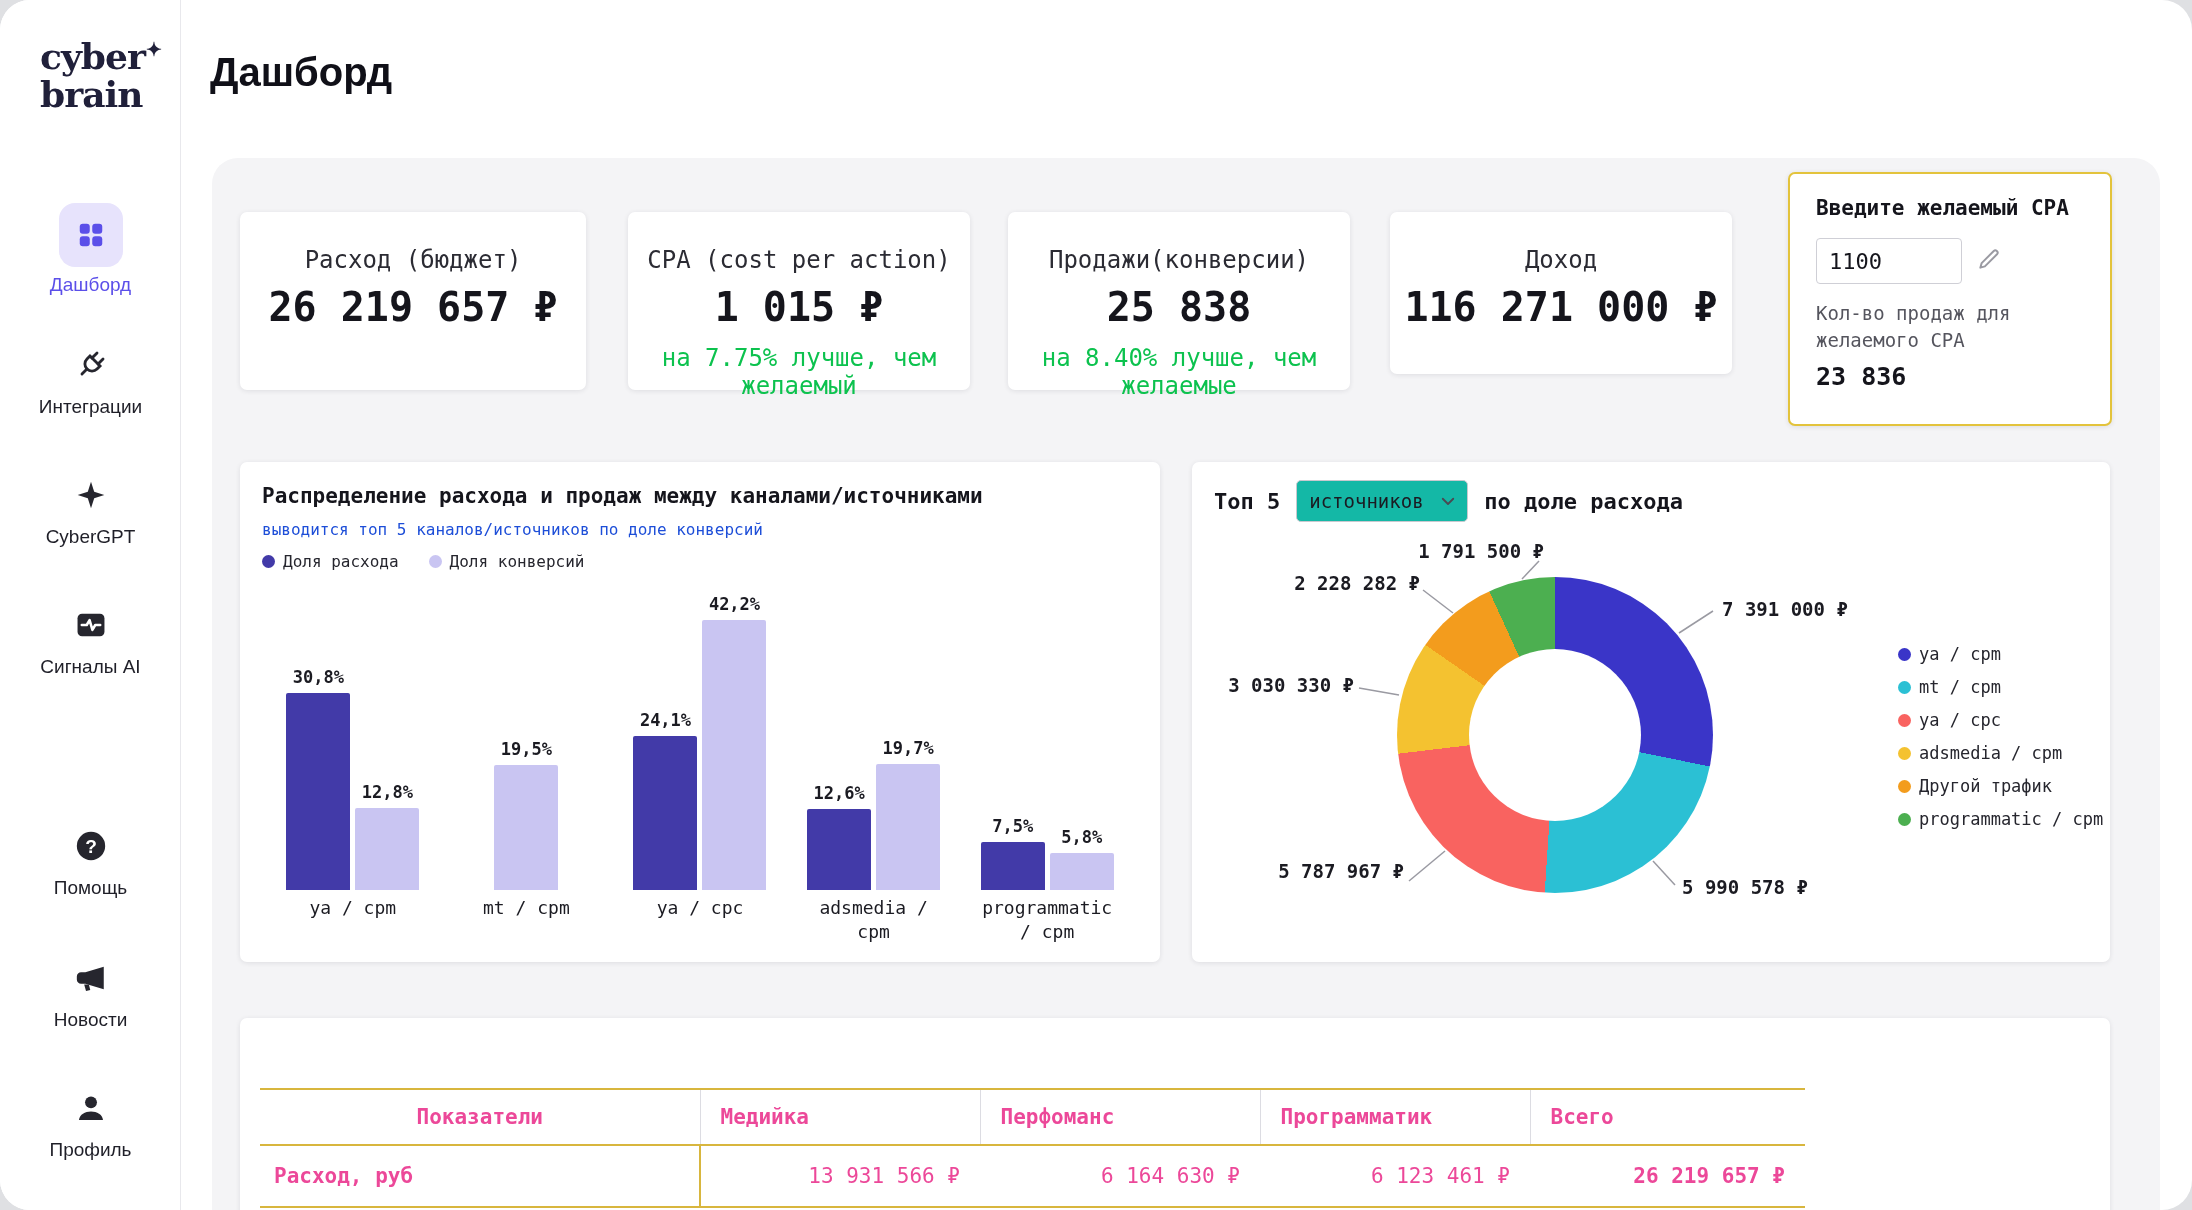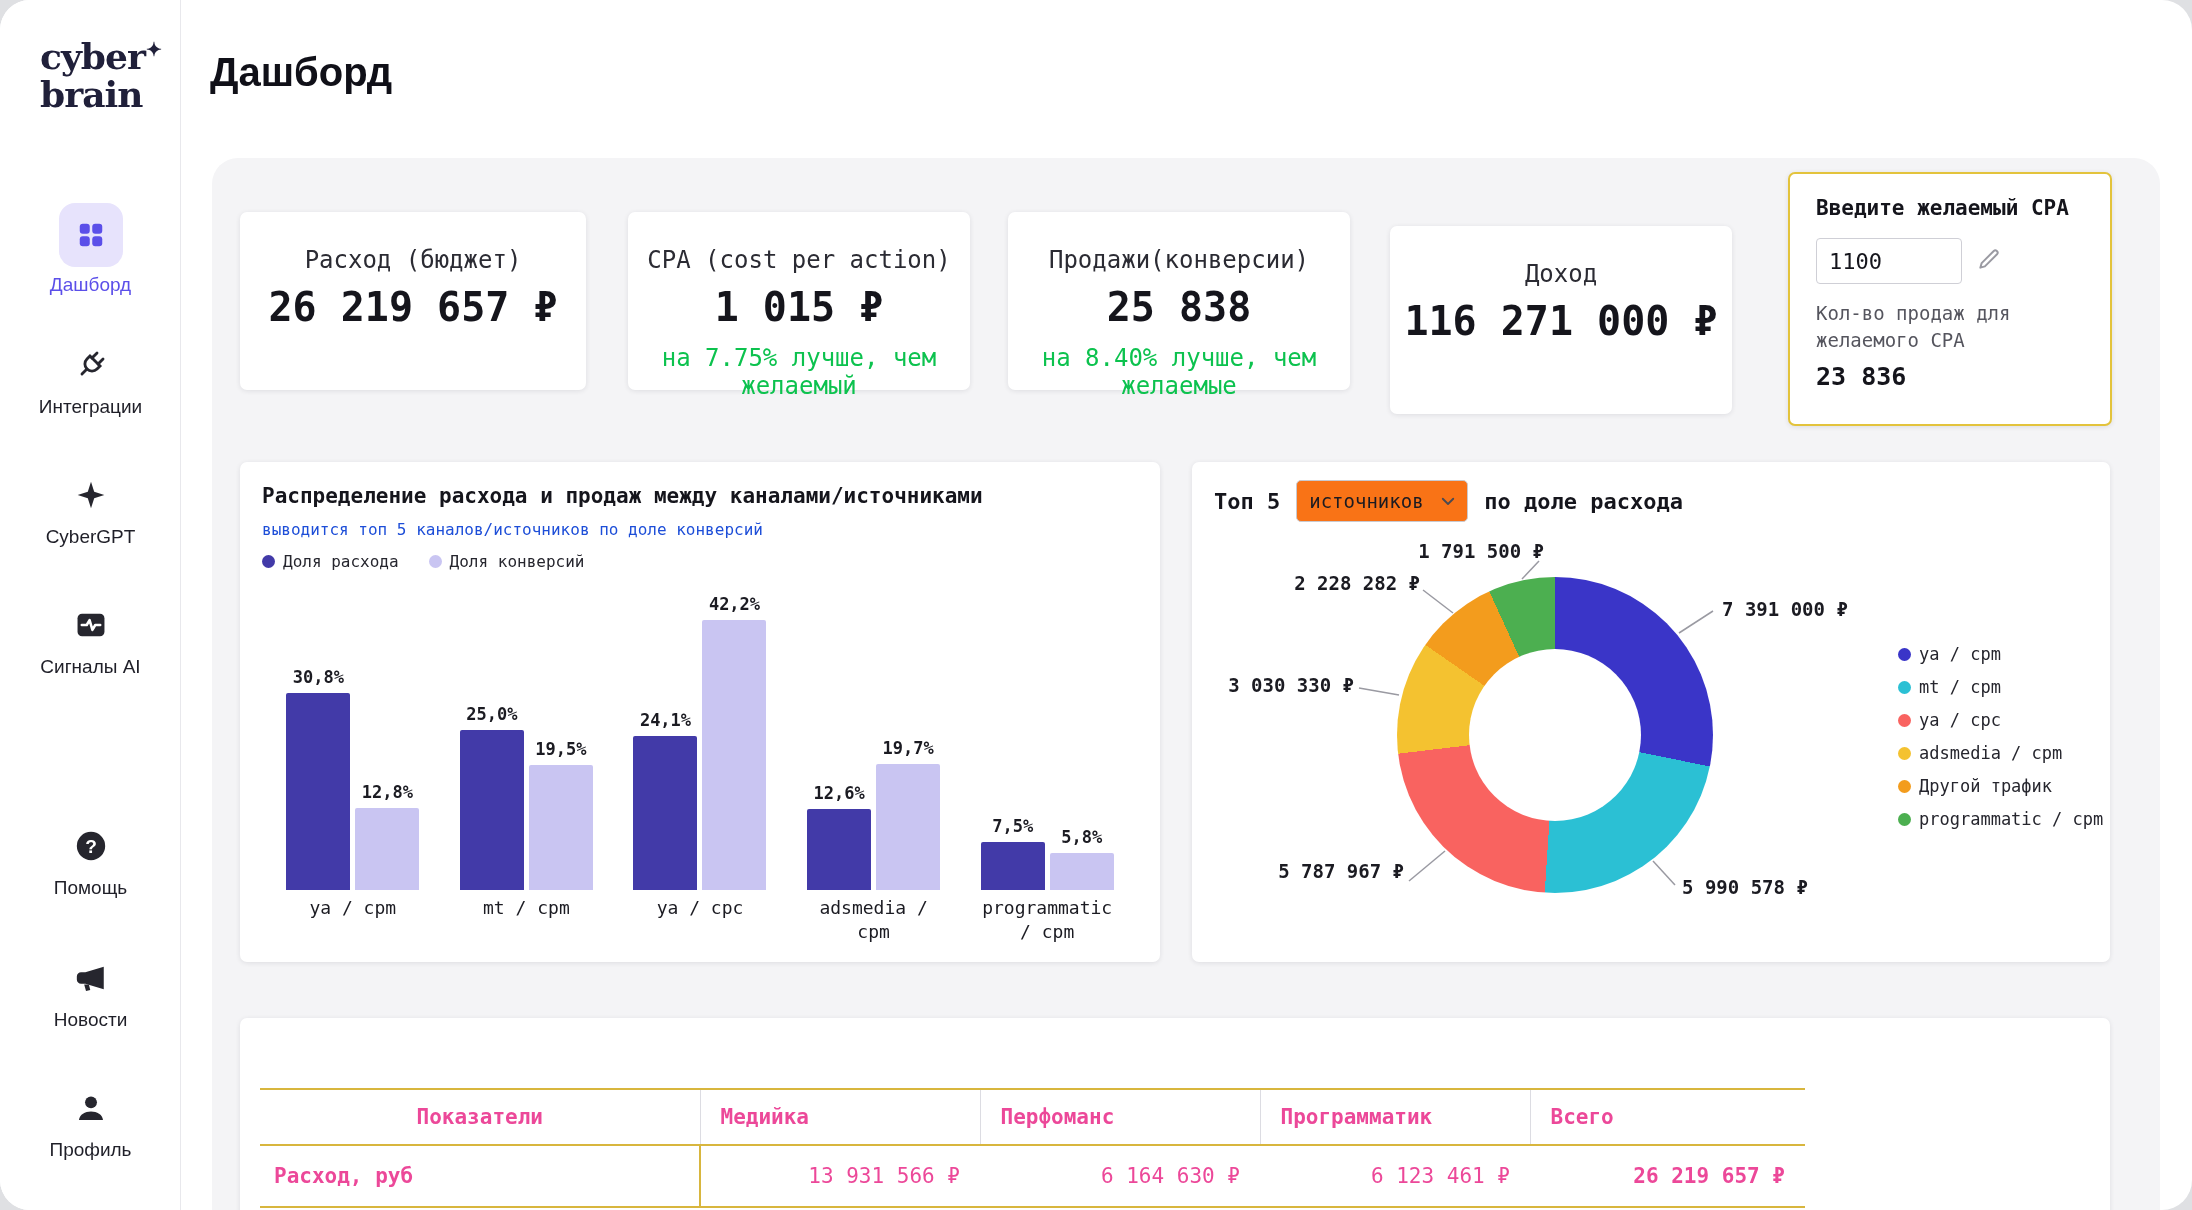--- a/index.html
+++ b/index.html
@@ -50,21 +50,21 @@
   .bar-group { display:flex; align-items:flex-end; gap:5px; }
   .bar-col { display:flex; flex-direction:column; align-items:center; justify-content:flex-end; }
   .bar-value-label { margin-bottom:6px; font-size:17px; font-weight:bold; color:#1b1b22; white-space:nowrap; }
   .bar { width:64px; border-radius:2px 2px 0 0; }
   .bar-cats { position:absolute; left:26px; right:26px; top:434px; display:flex; }
   .bar-cat { flex:1; text-align:center; font-size:18px; line-height:24px; color:#1b1b22; padding:0 14px; }
 
   
   .donut-header { position:absolute; left:22px; top:18px; display:flex; align-items:center; gap:16px; }
   .donut-title { font-size:22px; font-weight:bold; color:#15151c; }
-  .select { display:flex; align-items:center; justify-content:space-between; gap:8px; width:172px; height:42px; padding:0 10px 0 12px; border:1px solid #c9c9cf; border-radius:5px; background:#f97316; font-size:19px; color:#1b1b22; cursor:pointer; }
+  .select { display:flex; align-items:center; justify-content:space-between; gap:8px; width:172px; height:42px; padding:0 10px 0 12px; border:1px solid #c9c9cf; border-radius:5px; background:#14b8a6; font-size:19px; color:#1b1b22; cursor:pointer; }
   .donut-ring { position:absolute; left:205px; top:115px; width:316px; height:316px; border-radius:50%; background:#ddd; }
   .donut-hole { position:absolute; left:72px; top:72px; width:172px; height:172px; border-radius:50%; background:#fff; }
   .callout-lines { position:absolute; left:0; top:0; pointer-events:none; }
   .callout { position:absolute; font-size:19px; font-weight:bold; color:#1b1b22; white-space:nowrap; }
   .callout.end { transform:translateX(-100%); }
   .donut-legend { position:absolute; left:706px; top:182px; display:flex; flex-direction:column; gap:13px; }
   .donut-legend .legend-item { font-size:17px; }
 
   
   .table-card h3 { position:absolute; left:20px; top:24px; font-size:21px; font-weight:bold; color:#15151c; }
@@ -178,21 +178,21 @@
       <div class="kpi-value">1 015 ₽</div>
       <div class="kpi-note">на 7.75% лучше, чем желаемый</div>
     </section>
 
     <section class="card kpi" style="left:796px;top:54px;width:342px;height:178px">
       <div class="kpi-label">Продажи(конверсии)</div>
       <div class="kpi-value">25 838</div>
       <div class="kpi-note">на 8.40% лучше, чем желаемые</div>
     </section>
 
-    <section class="card kpi" style="left:1178px;top:68px;width:342px;height:188px">
+    <section class="card kpi" style="left:1178px;top:54px;width:342px;height:162px">
       <div class="kpi-label">Доход</div>
       <div class="kpi-value">116 271 000 ₽</div>
     </section>
 
     <section class="card cpa-widget" style="left:1576px;top:14px;width:324px;height:254px">
       <div class="cpa-title">Введите желаемый CPA</div>
       <div class="cpa-input-row">
         <input class="cpa-input" value="1100" style="">
         <span style="cursor:pointer">
           <svg width="26" height="26" viewBox="0 0 24 24" fill="none" stroke="#9a9aa2" stroke-width="1.8" stroke-linejoin="round">
@@ -227,24 +227,20 @@
                 <div class="bar" style="height: 197px; background: rgb(66, 58, 168);"></div>
               </div>
               <div class="bar-col">
                 <div class="bar-value-label">12,8%</div>
                 <div class="bar" style="height: 82px; background: rgb(201, 197, 242);"></div>
               </div>
             </div>
           </div>
           <div class="bar-slot">
             <div class="bar-group">
-              <div class="bar-col">
-                <div class="bar-value-label">25,0%</div>
-                <div class="bar" style="height: 160px; background: rgb(66, 58, 168);"></div>
-              </div>
               <div class="bar-col">
                 <div class="bar-value-label">19,5%</div>
                 <div class="bar" style="height: 125px; background: rgb(201, 197, 242);"></div>
               </div>
             </div>
           </div>
           <div class="bar-slot">
             <div class="bar-group">
               <div class="bar-col">
                 <div class="bar-value-label">24,1%</div>

